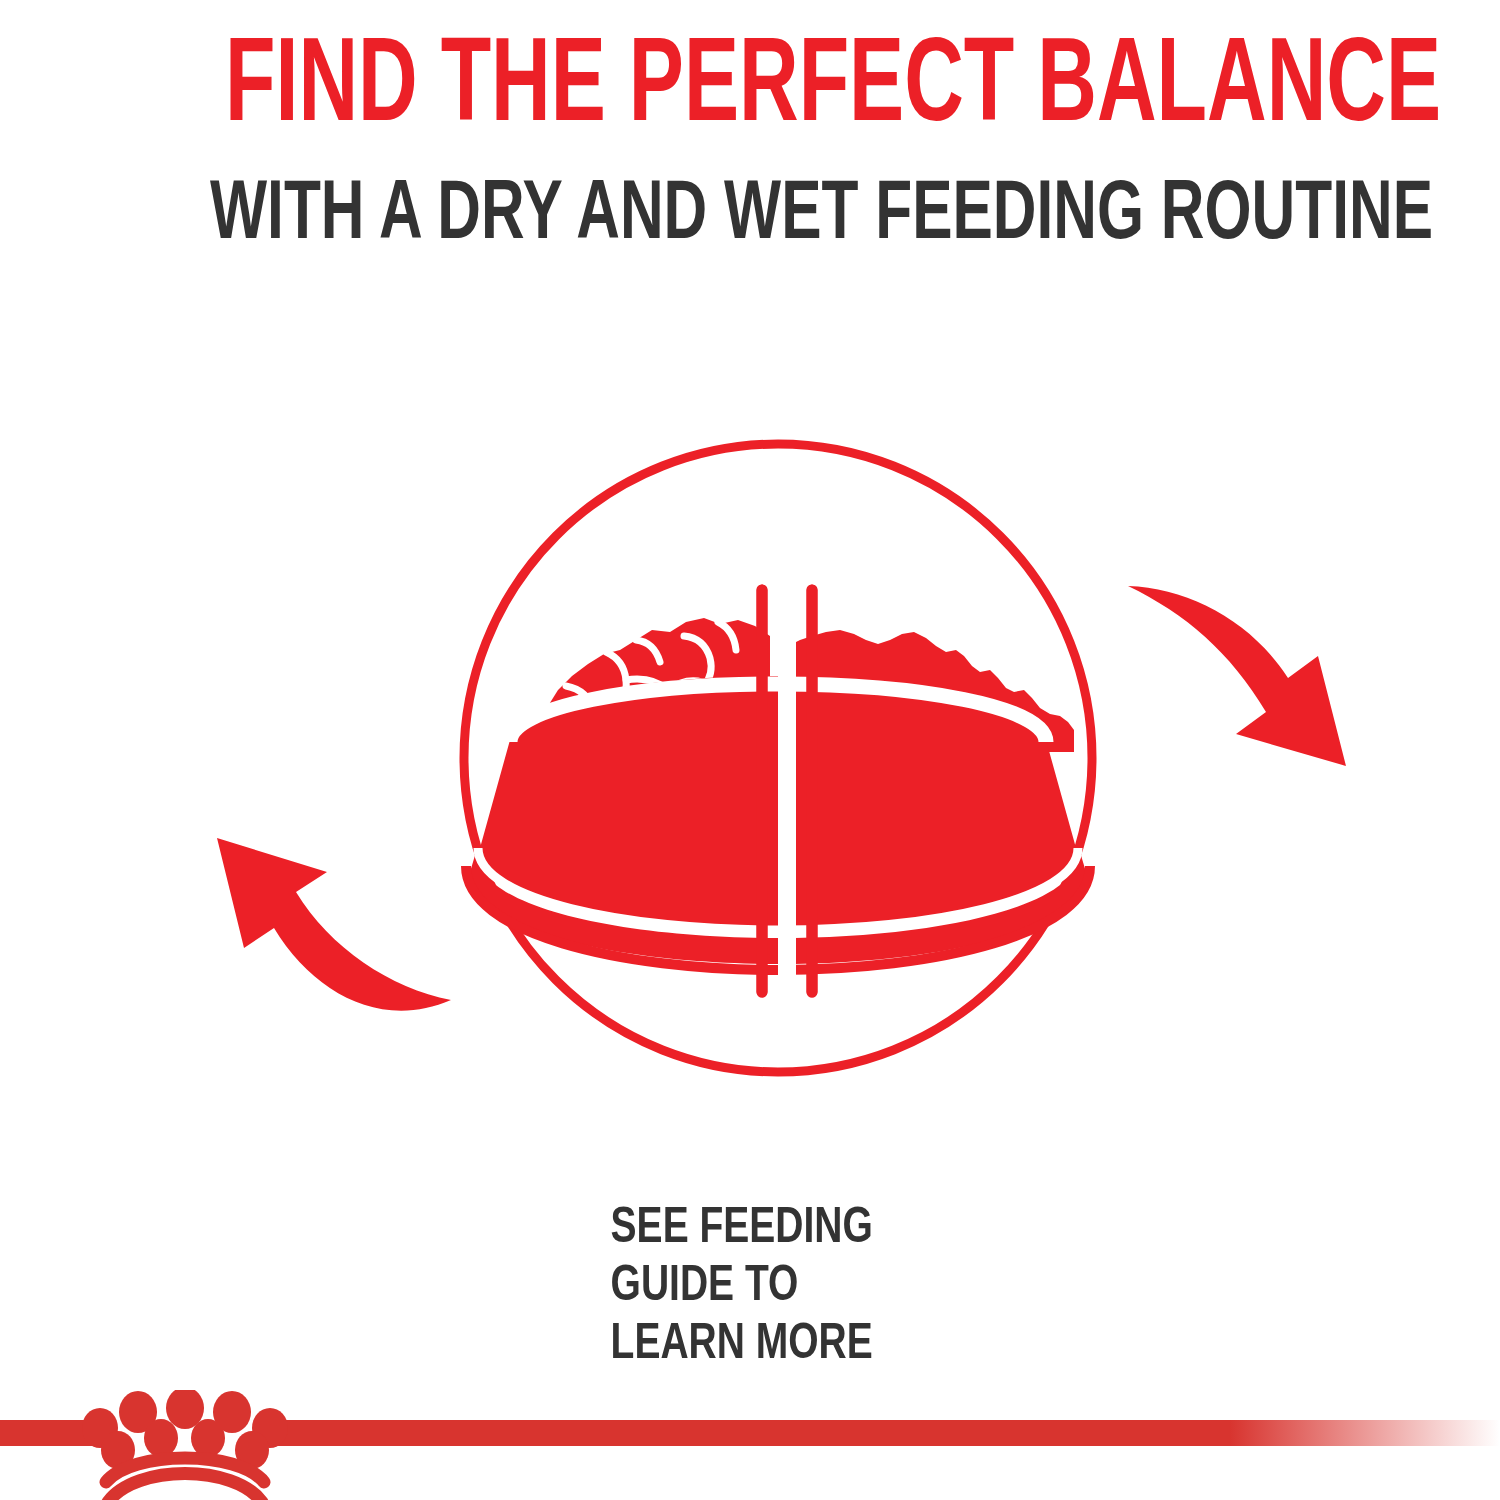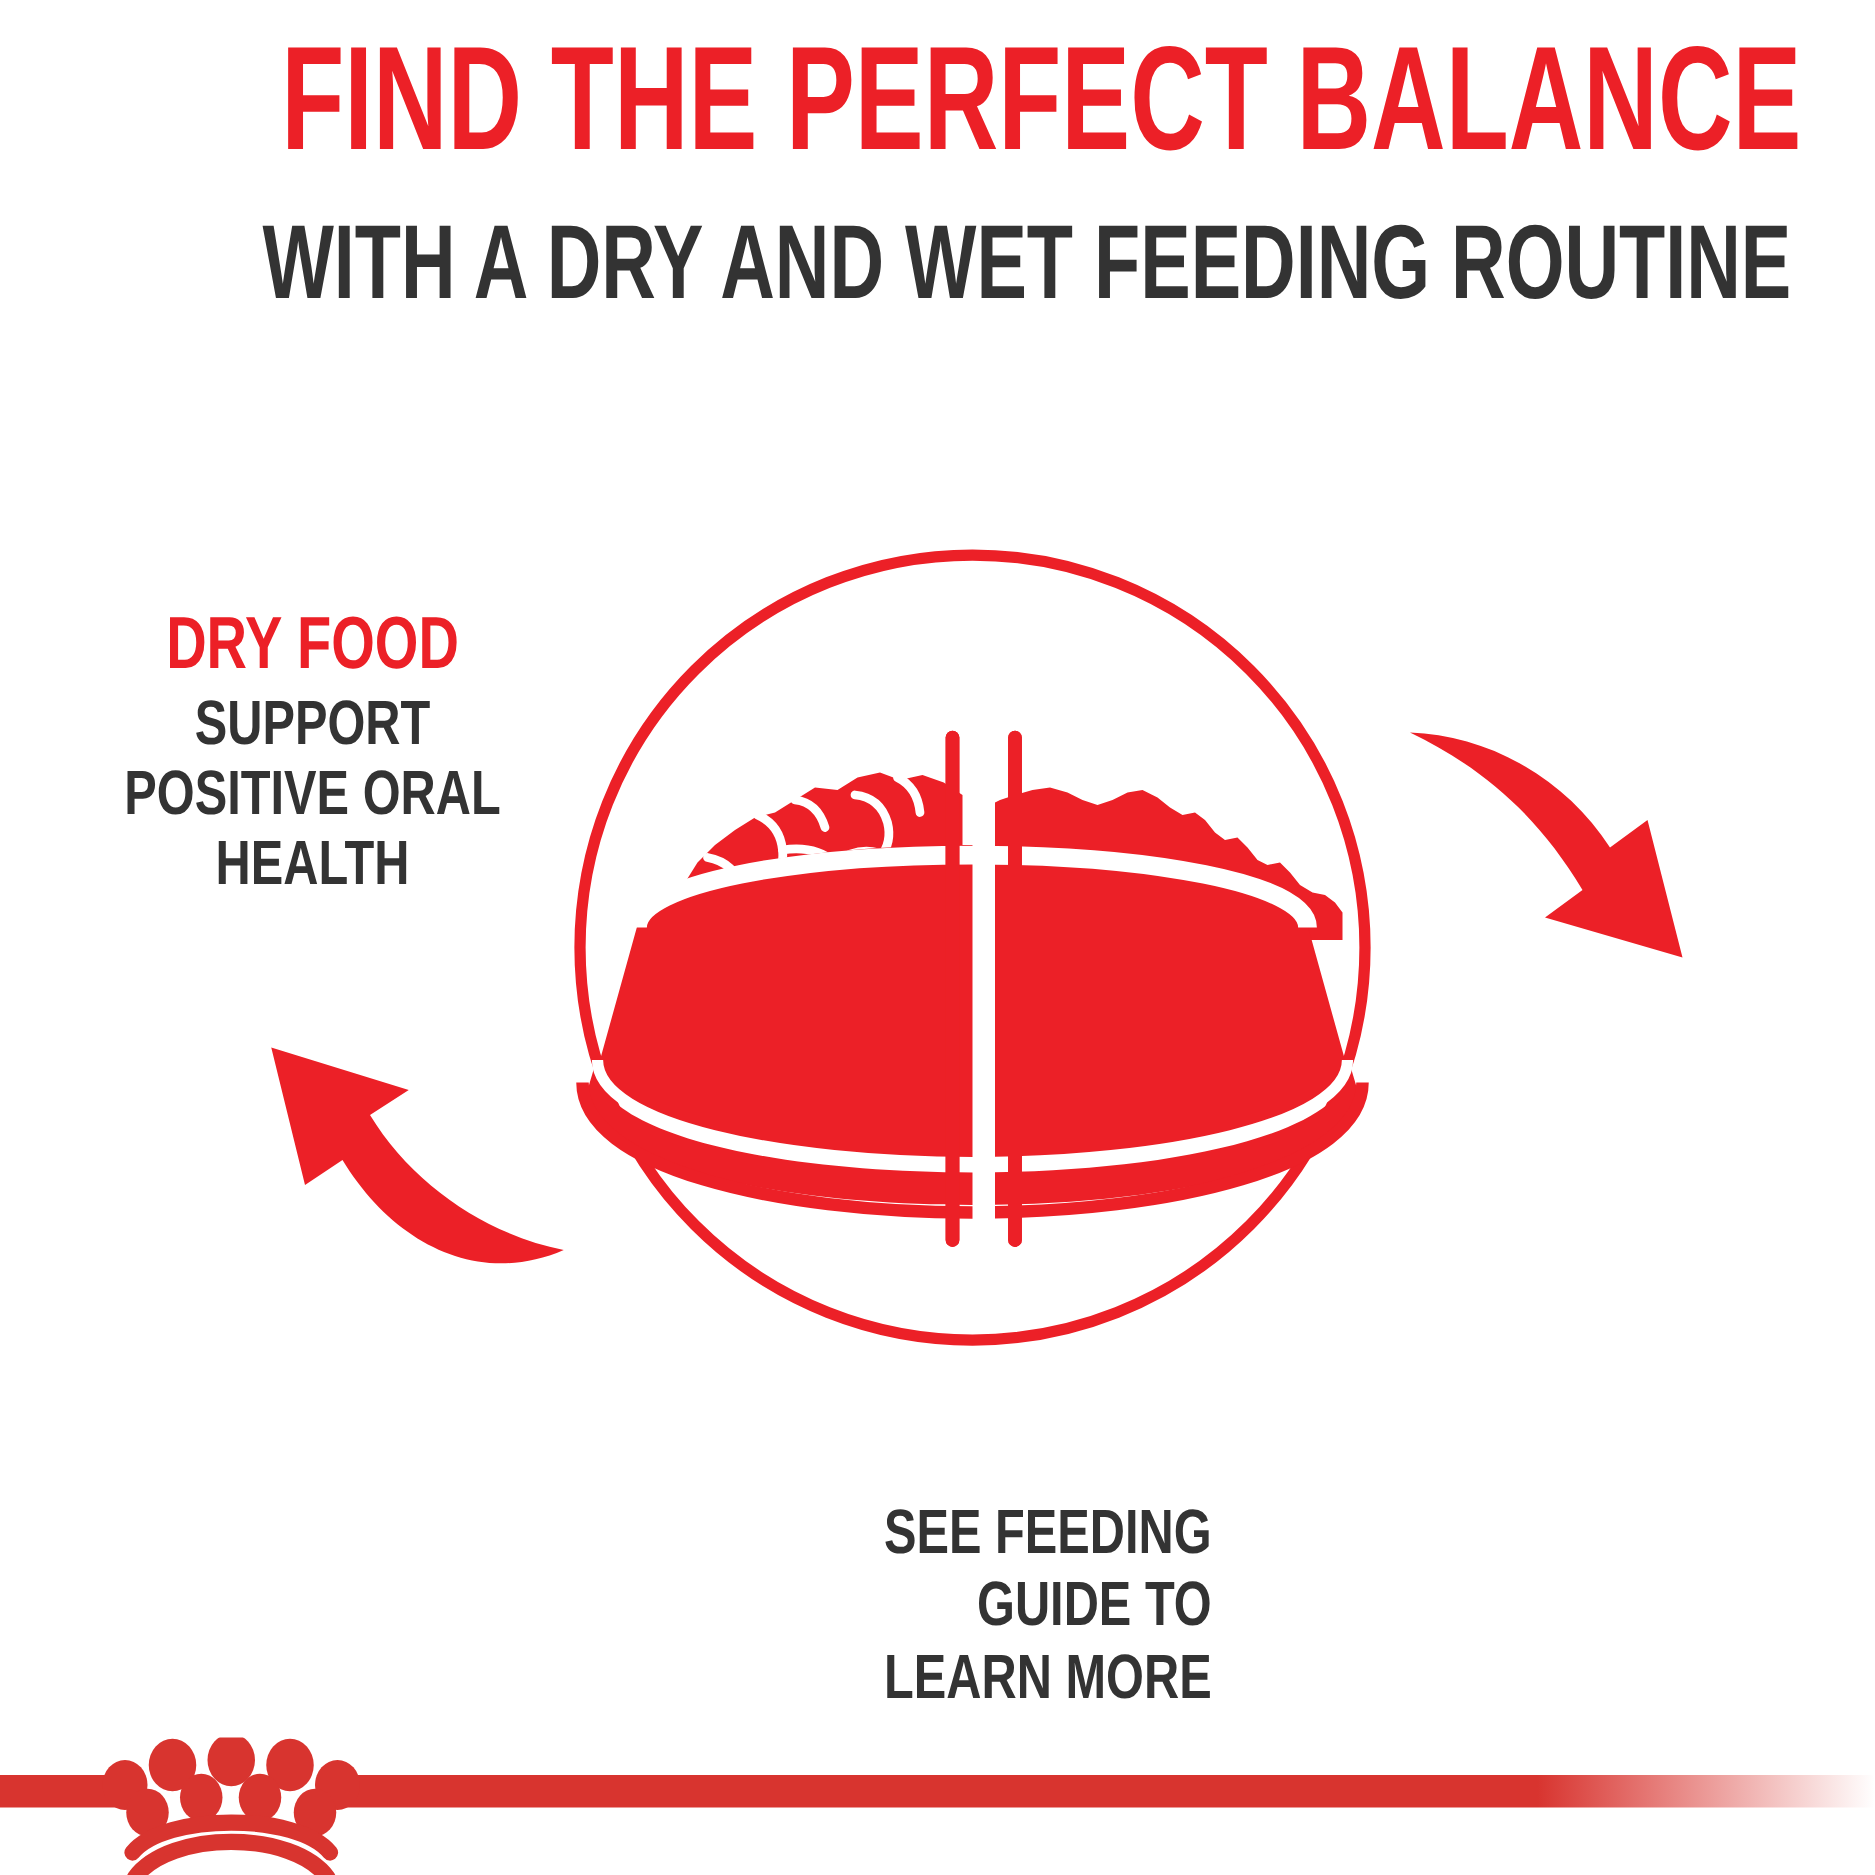--- a/index.html
+++ b/index.html
@@ -79,21 +79,21 @@
     top: 806px;
     width: 410px;
   }
 
   
   #feeding-caption {
     position: absolute;
     left: 560px;
     top: 1196px;
     width: 460px;
-    text-align: right;
+    text-align: left;
     color: #333333;
     font-weight: bold;
     font-size: 50px;
     line-height: 1.16;
   }
   #feeding-caption .cap-line {
     transform: scaleX(0.78);
   }
 
   
@@ -212,28 +212,20 @@
     <path d="M 1128 586
              C 1190 588 1252 622 1288 678
              L 1318 656
              L 1346 766
              L 1236 734
              L 1266 712
              C 1230 652 1186 614 1128 586 Z" fill="#EC2027"></path>
 
   </svg>
 
-  <div class="side-block" id="dry-block">
-    <div class="side-title">DRY FOOD</div>
-    <div class="side-body">
-      <div>SUPPORT</div>
-      <div>POSITIVE ORAL</div>
-      <div>HEALTH</div>
-    </div>
-  </div>
 
 
   <div id="feeding-caption">
     <div class="cap-line">SEE FEEDING</div>
     <div class="cap-line">GUIDE TO</div>
     <div class="cap-line">LEARN MORE</div>
   </div>
 
   <div id="footer">
     <svg width="1500" height="110" viewBox="0 0 1500 110">

